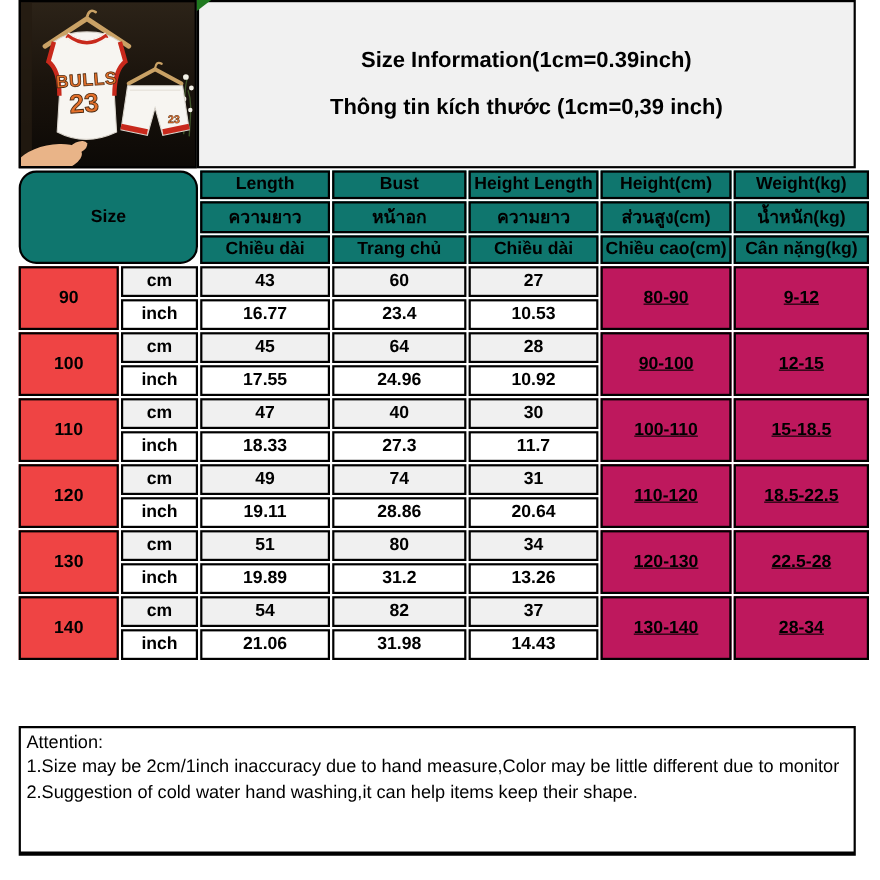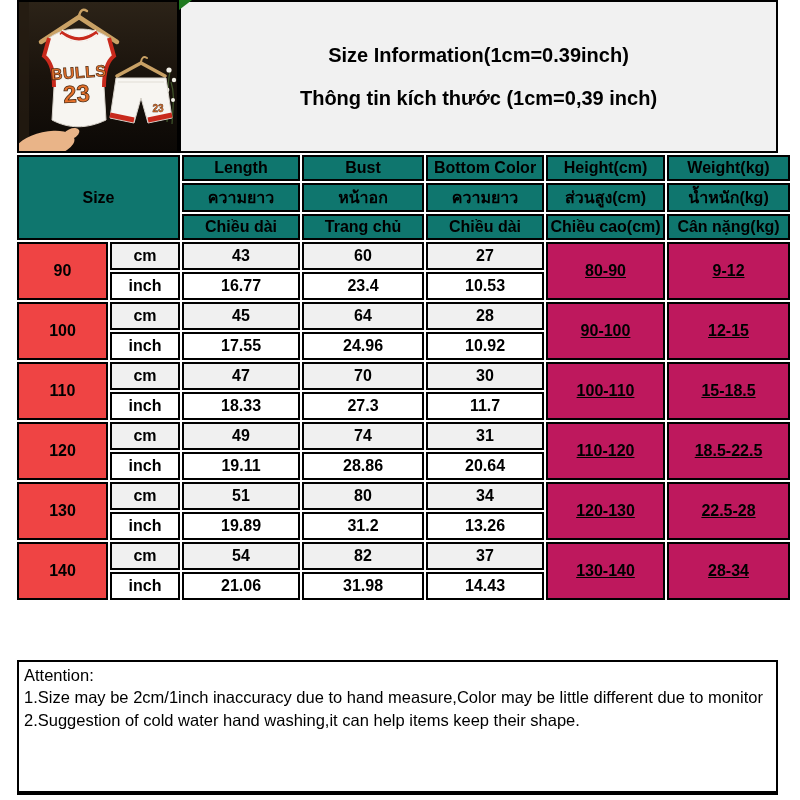--- a/index.html
+++ b/index.html
@@ -38,29 +38,29 @@
     position:absolute;left:15px;top:153px;width:765px;
     table-layout:fixed;border-collapse:separate;border-spacing:2px;
   }
   table.size-table td{
     border:2px solid #000;box-sizing:border-box;
     text-align:center;vertical-align:middle;
     font-weight:bold;font-size:16px;padding:0;overflow:hidden;
   }
   tr.hdr td{height:26px;background:#0f766e;}
   tr.data td{height:28px;}
-  td.size-label{background:#d8d8d8;font-size:30px;}
+  td.size-label{background:#d8d8d8;font-size:30px;border-radius:16px;}
   td.size-cell{background:#ef4444;}
   tr.cm-row td.unit-cell,tr.cm-row td.value-cell{background:#f0f0f0;text-align:center;}
   tr.inch-row td{background:#ffffff;}
   td.merged-cell{background:#be185d;text-decoration:underline;}
 
   
   .attention{
-    position:absolute;left:17px;top:660px;width:761px;height:135px;
+    position:absolute;left:17px;top:660px;width:761px;height:118px;
     border:2px solid #000;border-bottom-width:4px;box-sizing:border-box;
     background:#fff;padding:2px 5px;
     font-size:16.5px;font-weight:normal;line-height:1.35;
   }
   .attention .a-line{white-space:pre-wrap;}
 </style>
 </head>
 <body>
 
 <div class="page">
@@ -144,21 +144,21 @@
       <col style="width:122px">
         <col style="width:118px">
         <col style="width:119px">
       <col style="width:123px">
     </colgroup>
     <tbody>
       <tr class="hdr">
         <td class="size-label" rowspan="3" colspan="2">Size</td>
         <td>Length</td>
         <td>Bust</td>
-        <td>Bottom Color</td>
+        <td>Height Length</td>
         <td>Height(cm)</td>
         <td>Weight(kg)</td>
       </tr>
       <tr class="hdr">
         <td>ความยาว</td>
         <td>หน้าอก</td>
         <td>ความยาว</td>
         <td>ส่วนสูง(cm)</td>
         <td>น้ำหนัก(kg)</td>
       </tr>
@@ -199,21 +199,21 @@
         <td class="unit-cell">inch</td>
         <td class="value-cell">17.55</td>
         <td class="value-cell">24.96</td>
         <td class="value-cell">10.92</td>
       </tr>
 
       <tr class="data cm-row">
         <td class="size-cell" rowspan="2">110</td>
         <td class="unit-cell">cm</td>
         <td class="value-cell">47</td>
-        <td class="value-cell">70</td>
+        <td class="value-cell">40</td>
         <td class="value-cell">30</td>
         <td class="merged-cell" rowspan="2">100-110</td>
         <td class="merged-cell" rowspan="2">15-18.5</td>
       </tr>
       <tr class="data inch-row">
         <td class="unit-cell">inch</td>
         <td class="value-cell">18.33</td>
         <td class="value-cell">27.3</td>
         <td class="value-cell">11.7</td>
       </tr>

